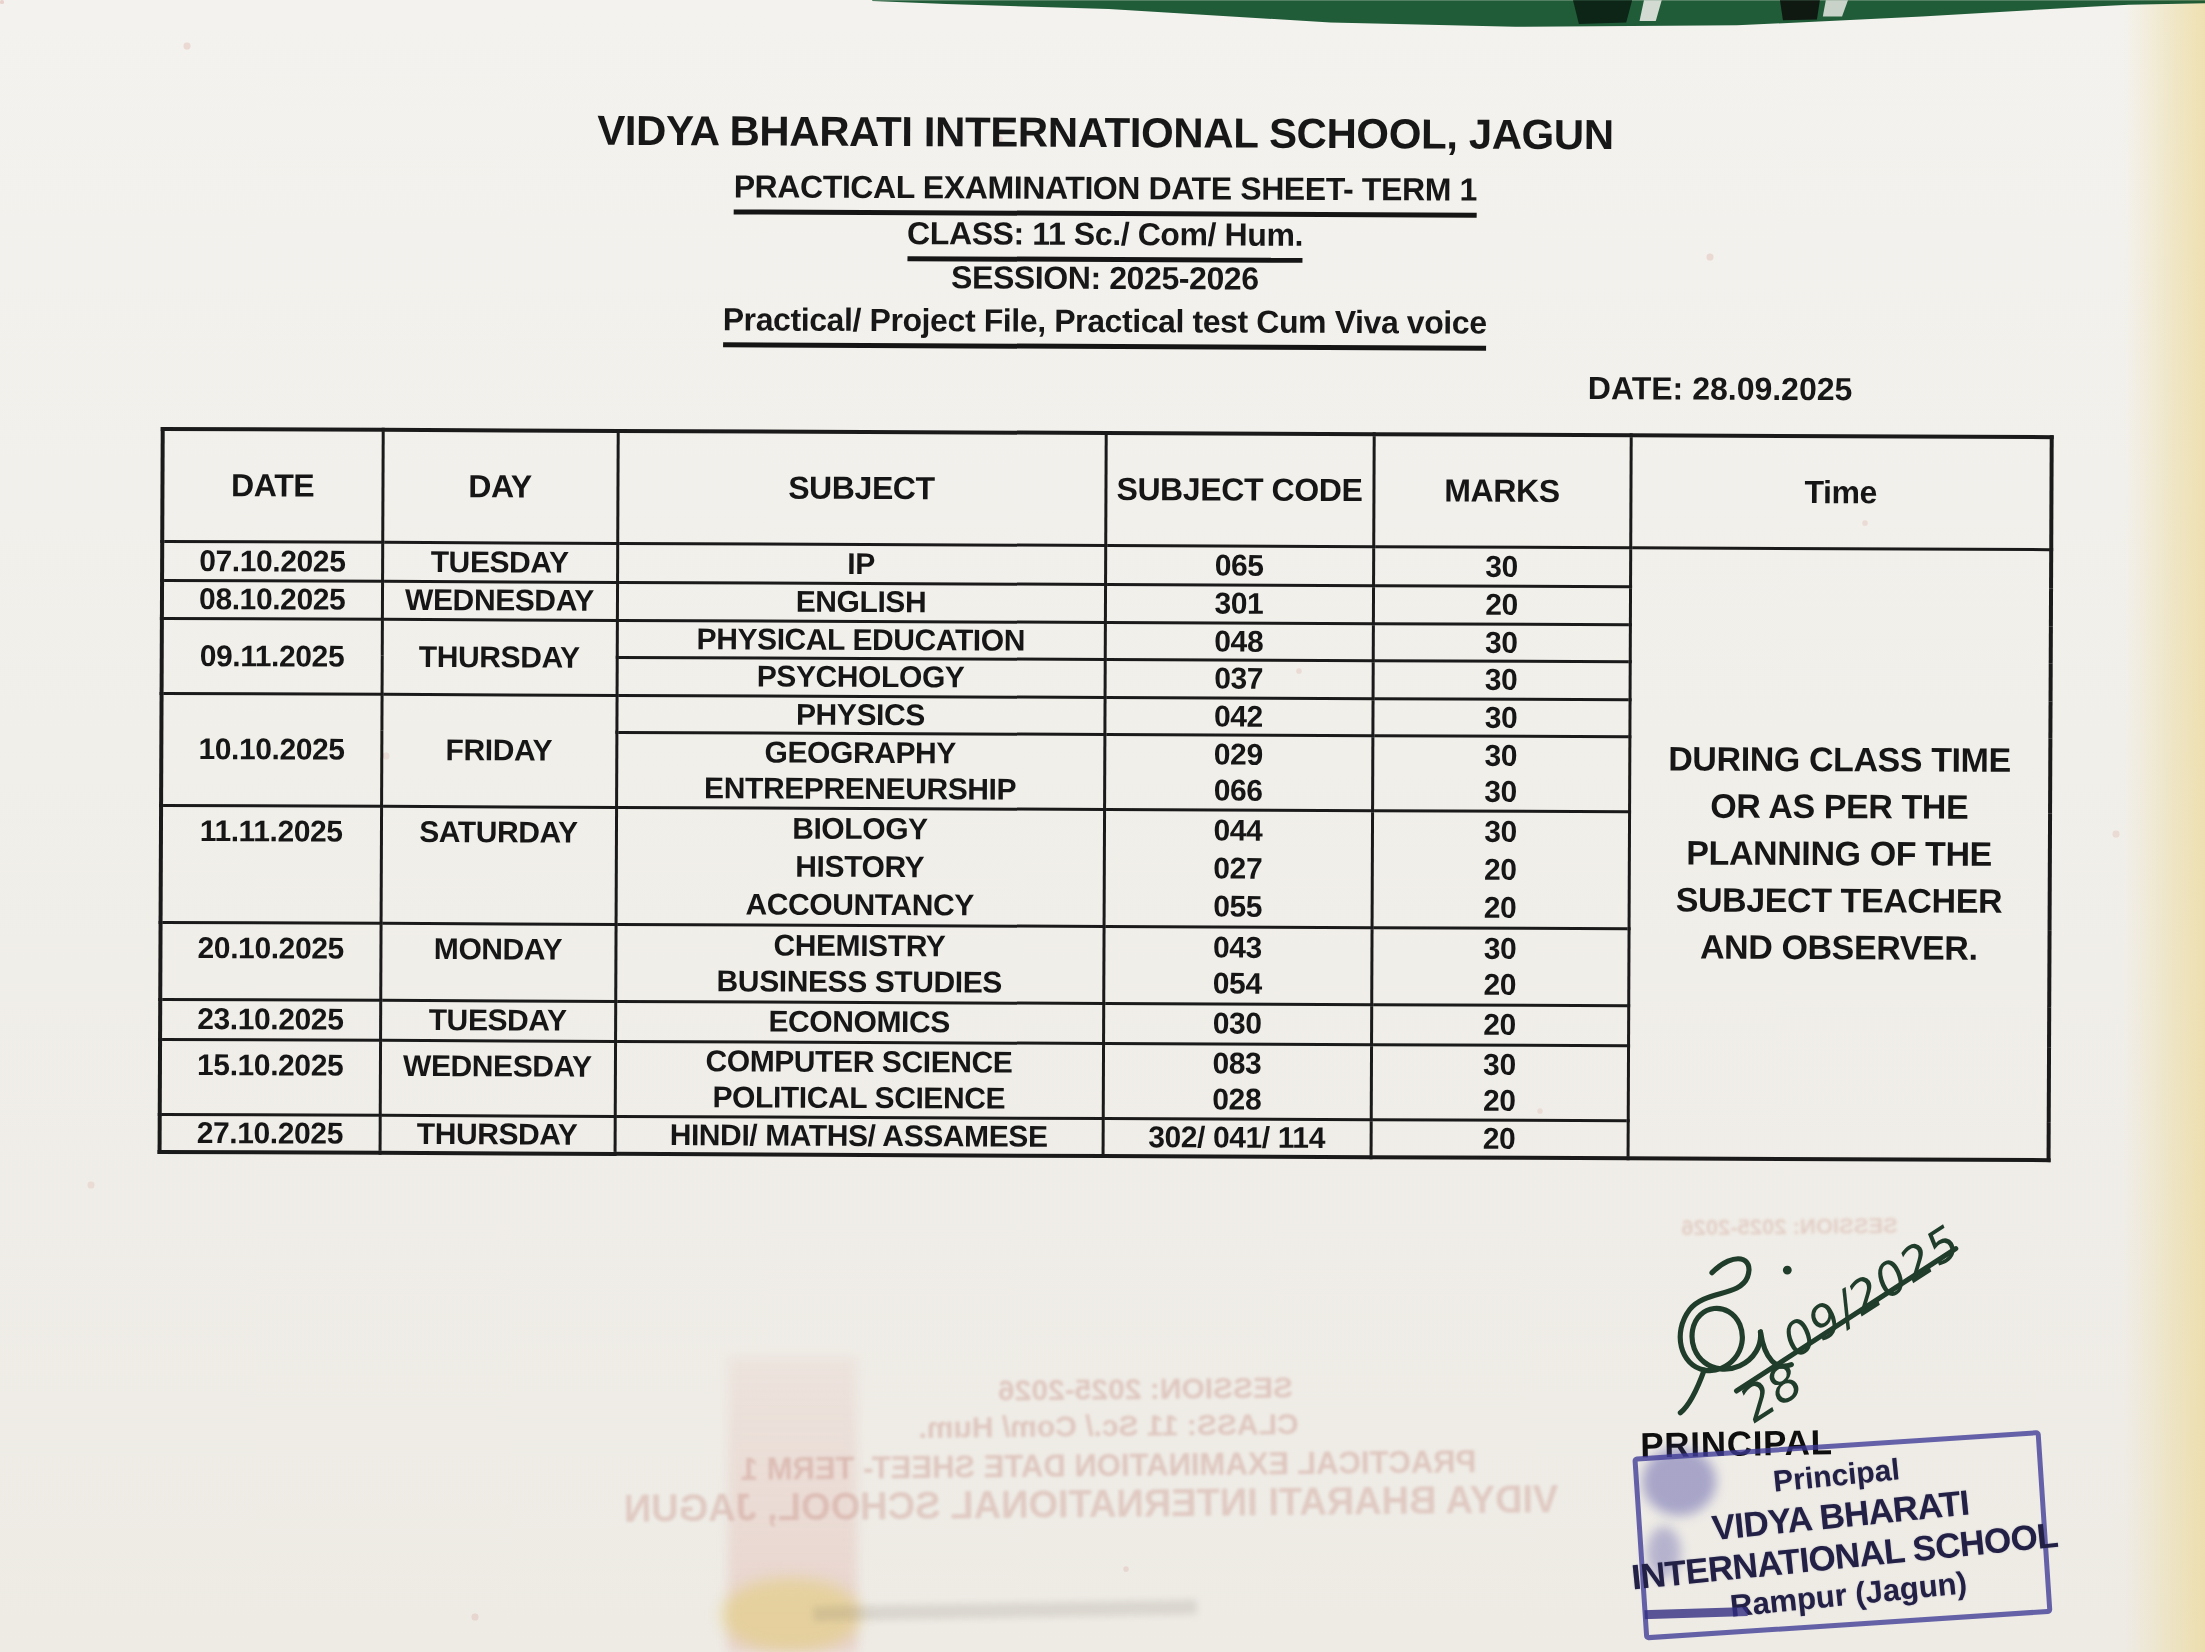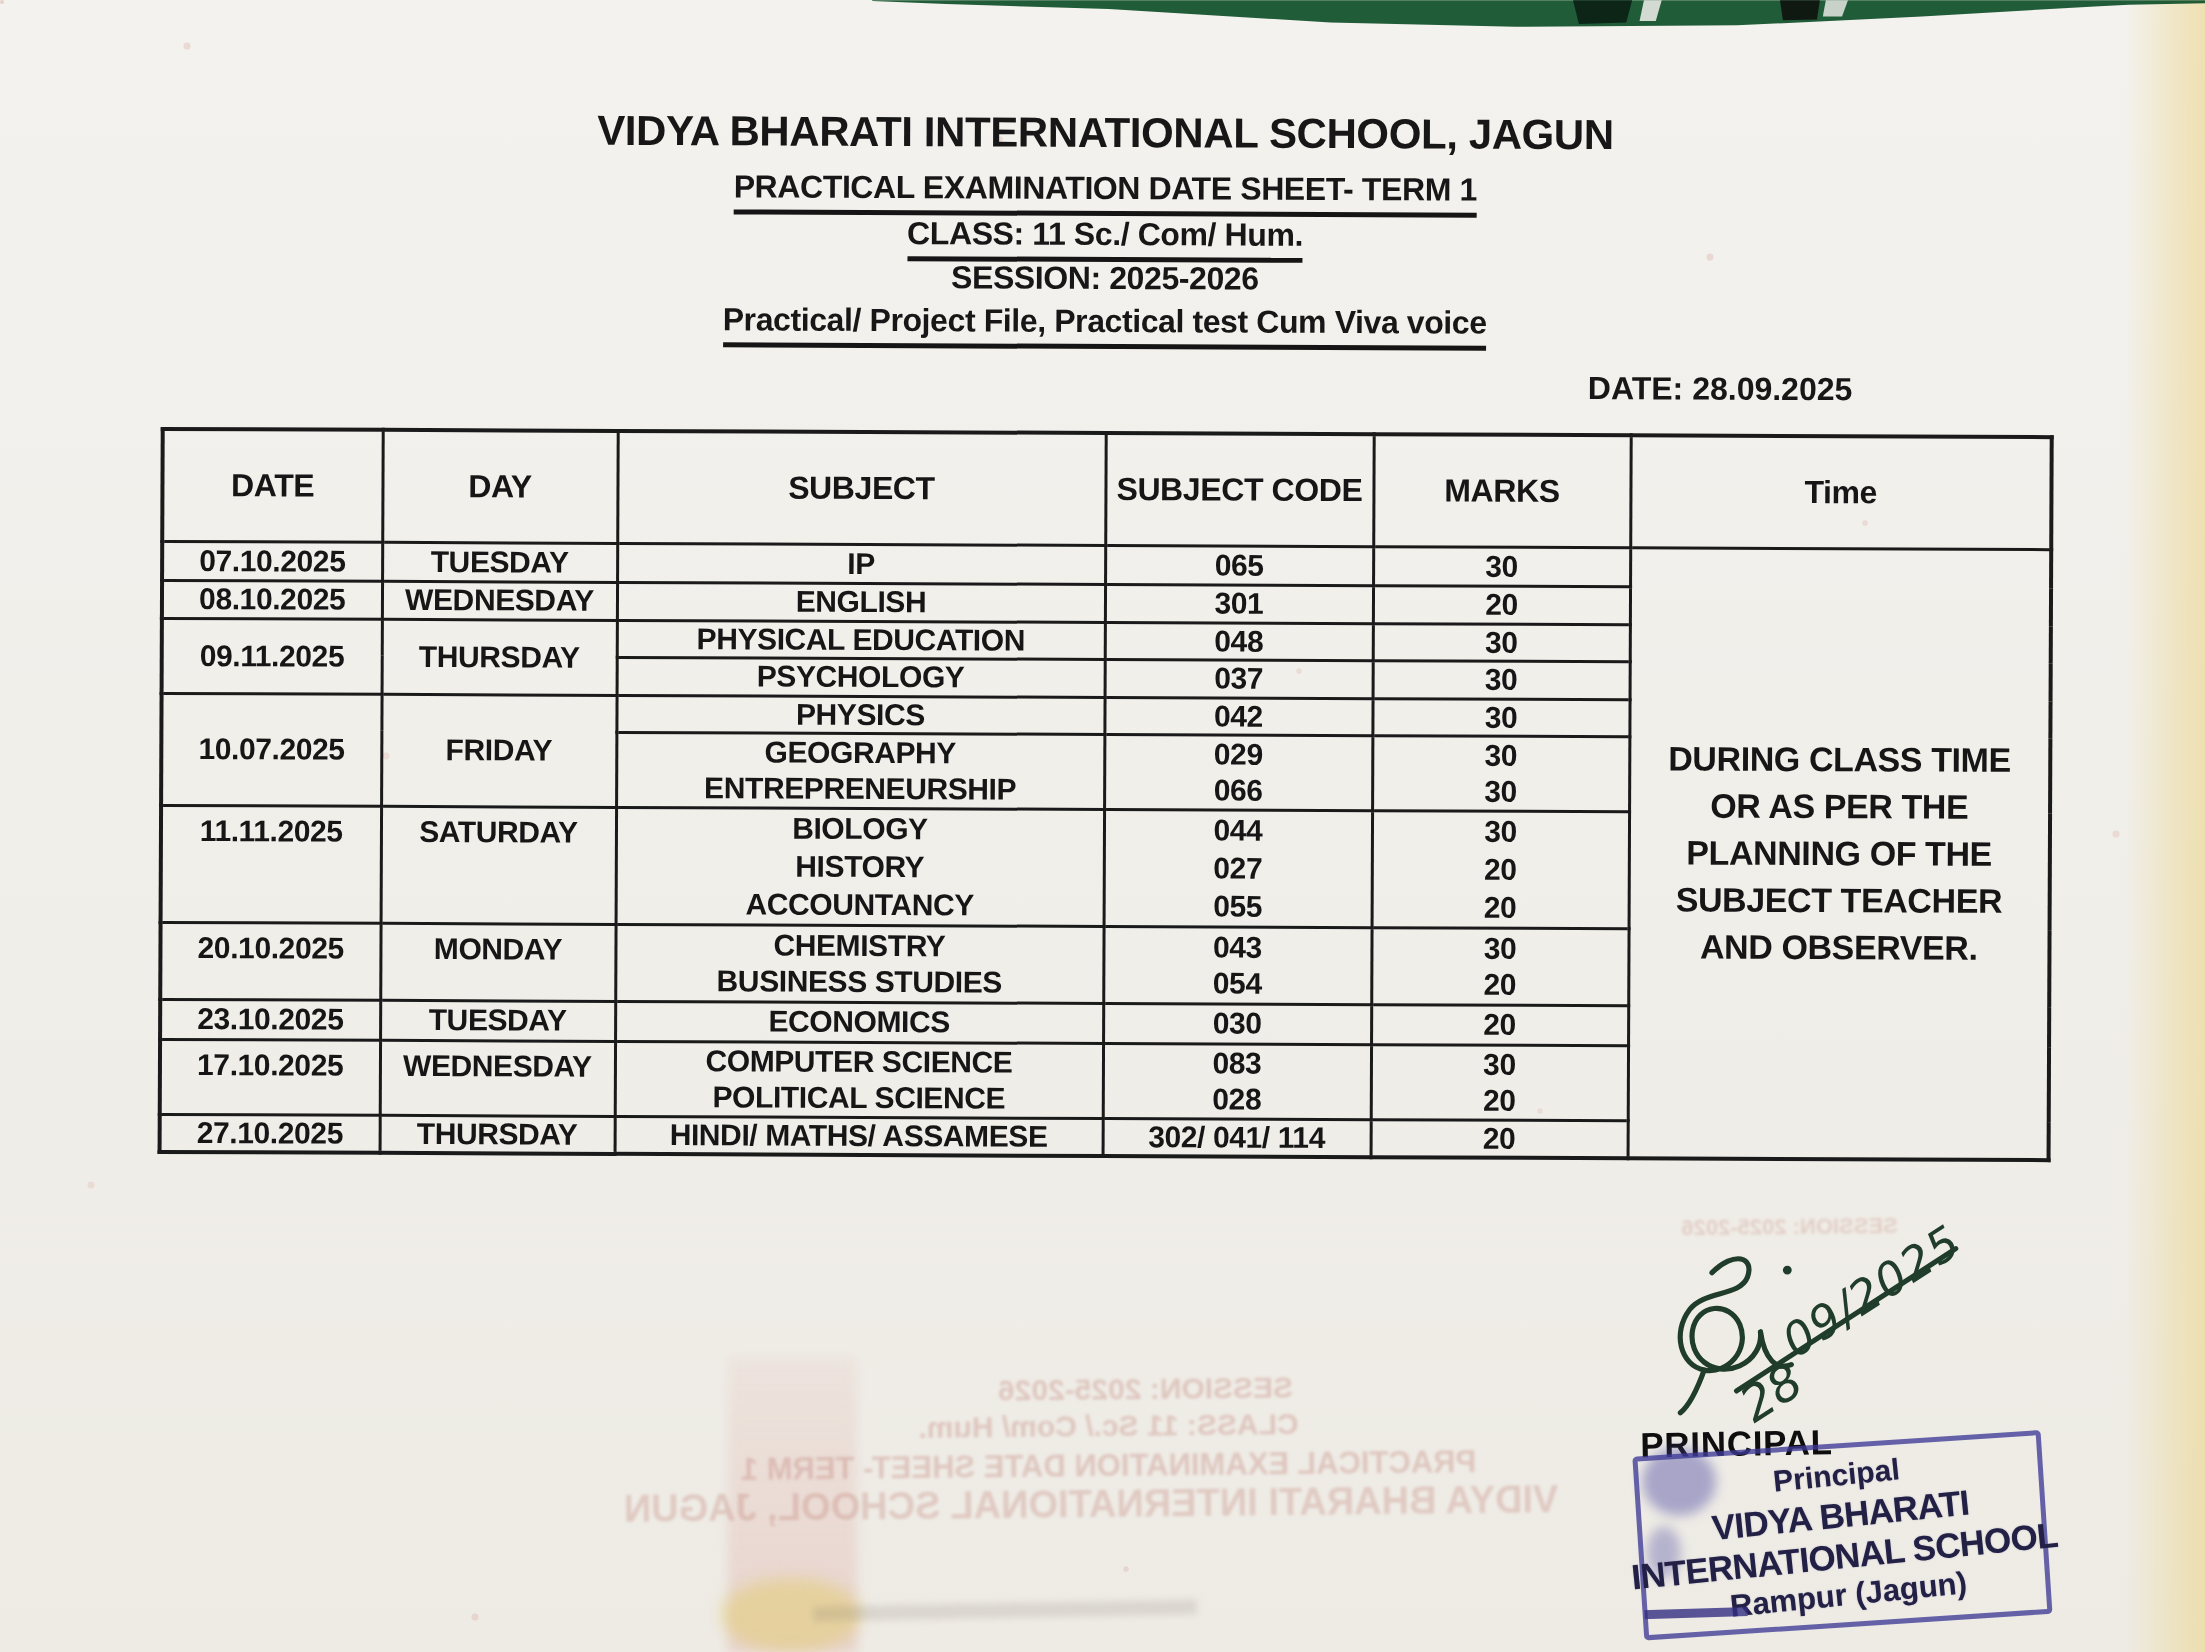--- a/index.html
+++ b/index.html
@@ -168,21 +168,21 @@
         <td>PHYSICAL EDUCATION</td>
         <td>048</td>
         <td>30</td>
       </tr>
       <tr style="height:38px">
         <td>PSYCHOLOGY</td>
         <td>037</td>
         <td>30</td>
       </tr>
       <tr style="height:35px">
-        <td rowspan="2">10.07.2025</td>
+        <td rowspan="2">10.10.2025</td>
         <td rowspan="2">FRIDAY</td>
         <td>PHYSICS</td>
         <td>042</td>
         <td>30</td>
       </tr>
       <tr style="height:74px">
         <td class="lh2">
           <div>GEOGRAPHY</div>
           <div>ENTREPRENEURSHIP</div>
         </td>
@@ -231,21 +231,21 @@
         </td>
       </tr>
       <tr style="height:40px">
         <td>23.10.2025</td>
         <td>TUESDAY</td>
         <td>ECONOMICS</td>
         <td>030</td>
         <td>20</td>
       </tr>
       <tr style="height:75px">
-        <td class="vtop">17.10.2025</td>
+        <td class="vtop">15.10.2025</td>
         <td class="vtop">WEDNESDAY</td>
         <td class="lh2">
           <div>COMPUTER SCIENCE</div>
           <div>POLITICAL SCIENCE</div>
         </td>
         <td class="lh2">
           <div>083</div>
           <div>028</div>
         </td>
         <td class="lh2">

